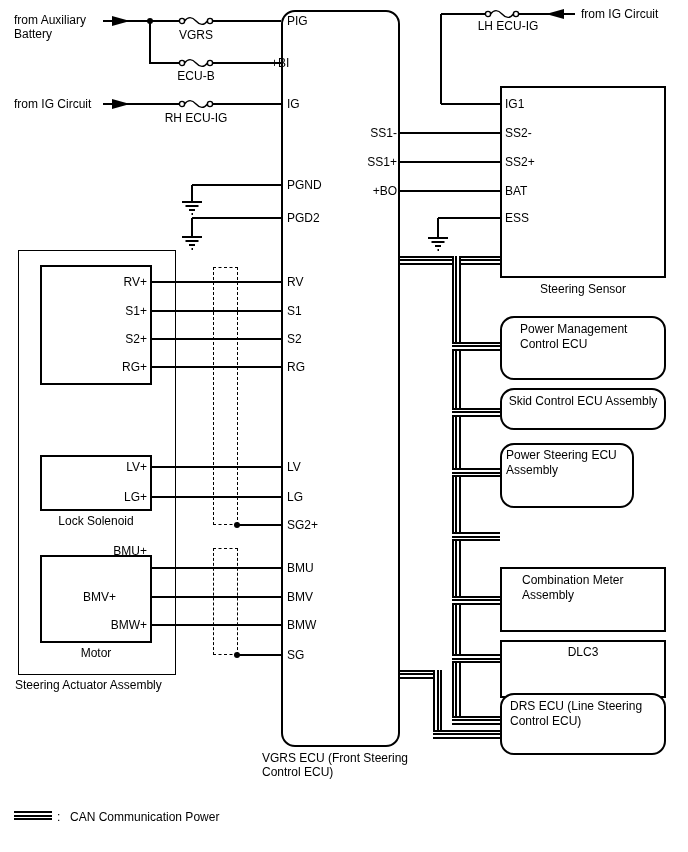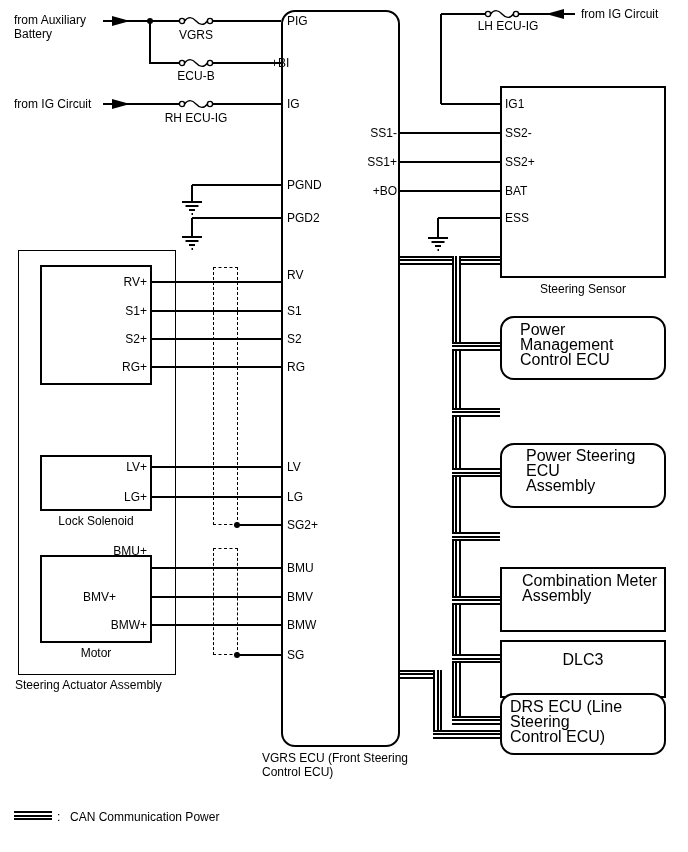--- a/index.html
+++ b/index.html
@@ -11,21 +11,21 @@
   .canv{position:absolute;width:9px;z-index:1;
         background:linear-gradient(to right,#000 0 2px,#fff 2px 3.5px,#000 3.5px 5.5px,#fff 5.5px 7px,#000 7px 9px);}
   .bx{position:absolute;border:2.5px solid #000;background:#fff;box-sizing:border-box;z-index:2;}
   .rd{border-radius:14px;}
   .thin{border-width:1.5px;background:transparent;}
   .dash{position:absolute;border:1.5px dashed #000;background:transparent;box-sizing:border-box;z-index:3;}
   .lbl{position:absolute;font-size:12px;line-height:14px;white-space:nowrap;z-index:5;}
   .ctr{transform:translateX(-50%);}
   .ic{position:absolute;z-index:4;line-height:0;}
   .dot{position:absolute;width:6px;height:6px;border-radius:50%;background:#000;z-index:4;}
-  .node span{display:block;font-size:16px;line-height:15px;}
+  .node span{display:block;font-size:12px;line-height:15px;}
   .tc{text-align:center;}
 </style>
 </head>
 <body>
 
 <div id="stage">
 
   <div class="w" style="left:103px;top:20px;width:78px;height:2px"></div>
   <div class="w" style="left:211px;top:20px;width:70px;height:2px"></div>
   <div class="w" style="left:149px;top:21px;width:2px;height:43px"></div>
@@ -79,29 +79,32 @@
   <div class="bx" style="left:40px;top:455px;width:112px;height:56px"></div>
   <div class="bx" style="left:40px;top:555px;width:112px;height:88px"></div>
 
   <div class="dash" style="left:213px;top:267px;width:25px;height:258px"></div>
   <div class="dash" style="left:213px;top:548px;width:25px;height:107px"></div>
 
   <div class="bx rd node" style="left:500px;top:316px;width:166px;height:64px;padding:4px 4px 0 18px">
     <span>Power Management</span>
     <span>Control ECU</span>
   </div>
-  <div class="bx rd node" style="left:500px;top:443px;width:166px;height:65px;padding:3px 4px 0 24px">
+  <div class="bx rd node tc" style="left:500px;top:388px;width:166px;height:42px;padding-top:4px">
+    <span>Skid Control ECU Assembly</span>
+  </div>
+  <div class="bx rd node" style="left:500px;top:443px;width:134px;height:65px;padding:3px 4px 0 4px">
     <span>Power Steering ECU</span>
     <span>Assembly</span>
   </div>
   <div class="bx node" style="left:500px;top:567px;width:166px;height:65px;padding:4px 4px 0 20px">
     <span>Combination Meter</span>
     <span>Assembly</span>
   </div>
-  <div class="bx node tc" style="left:500px;top:640px;width:166px;height:58px;padding-top:10px">
+  <div class="bx node tc" style="left:500px;top:640px;width:166px;height:58px;padding-top:3px">
     <span>DLC3</span>
   </div>
   <div class="bx rd node" style="left:500px;top:693px;width:166px;height:62px;padding:4px 4px 0 8px">
     <span>DRS ECU (Line Steering</span>
     <span>Control ECU)</span>
   </div>
 
   <div class="ic" style="left:112px;top:16px">
     <svg width="18" height="10">
         <path d="M0 0 L18 5 L0 10 Z" fill="#000"></path>
@@ -186,21 +189,21 @@
   <div class="lbl ctr" style="left:196px;top:28px">VGRS</div>
   <div class="lbl ctr" style="left:196px;top:69px">ECU-B</div>
   <div class="lbl ctr" style="left:196px;top:111px">RH ECU-IG</div>
   <div class="lbl ctr" style="left:508px;top:19px">LH ECU-IG</div>
 
   <div class="lbl" style="left:287px;top:14px">PIG</div>
   <div class="lbl" style="left:271px;top:56px">+BI</div>
   <div class="lbl" style="left:287px;top:97px">IG</div>
   <div class="lbl" style="left:287px;top:178px">PGND</div>
   <div class="lbl" style="left:287px;top:211px">PGD2</div>
-  <div class="lbl" style="left:287px;top:268px">RV</div>
+  <div class="lbl" style="left:287px;top:275px">RV</div>
   <div class="lbl" style="left:287px;top:304px">S1</div>
   <div class="lbl" style="left:287px;top:332px">S2</div>
   <div class="lbl" style="left:287px;top:360px">RG</div>
   <div class="lbl" style="left:287px;top:460px">LV</div>
   <div class="lbl" style="left:287px;top:490px">LG</div>
   <div class="lbl" style="left:287px;top:518px">SG2+</div>
   <div class="lbl" style="left:287px;top:561px">BMU</div>
   <div class="lbl" style="left:287px;top:590px">BMV</div>
   <div class="lbl" style="left:287px;top:618px">BMW</div>
   <div class="lbl" style="left:287px;top:648px">SG</div>

